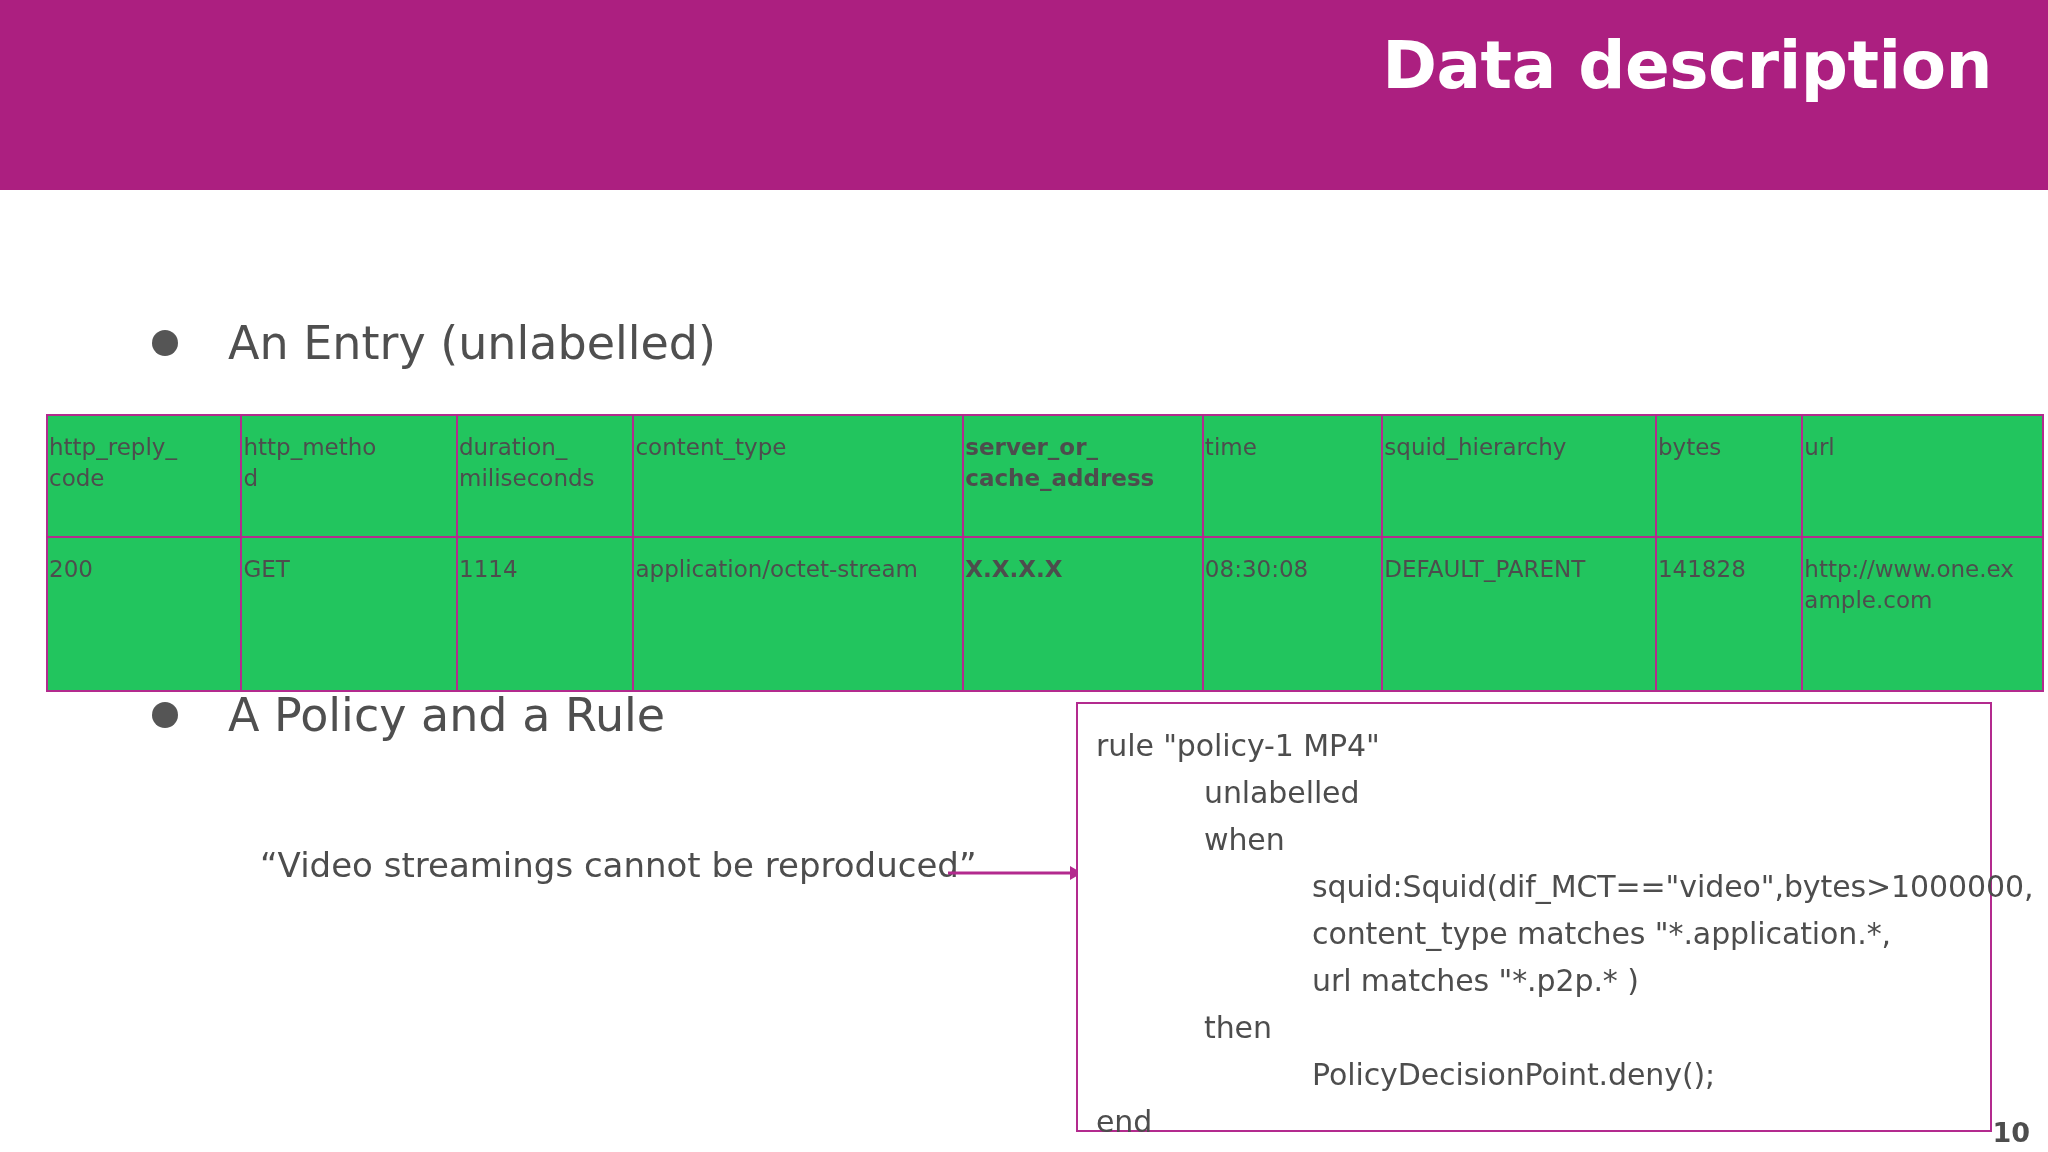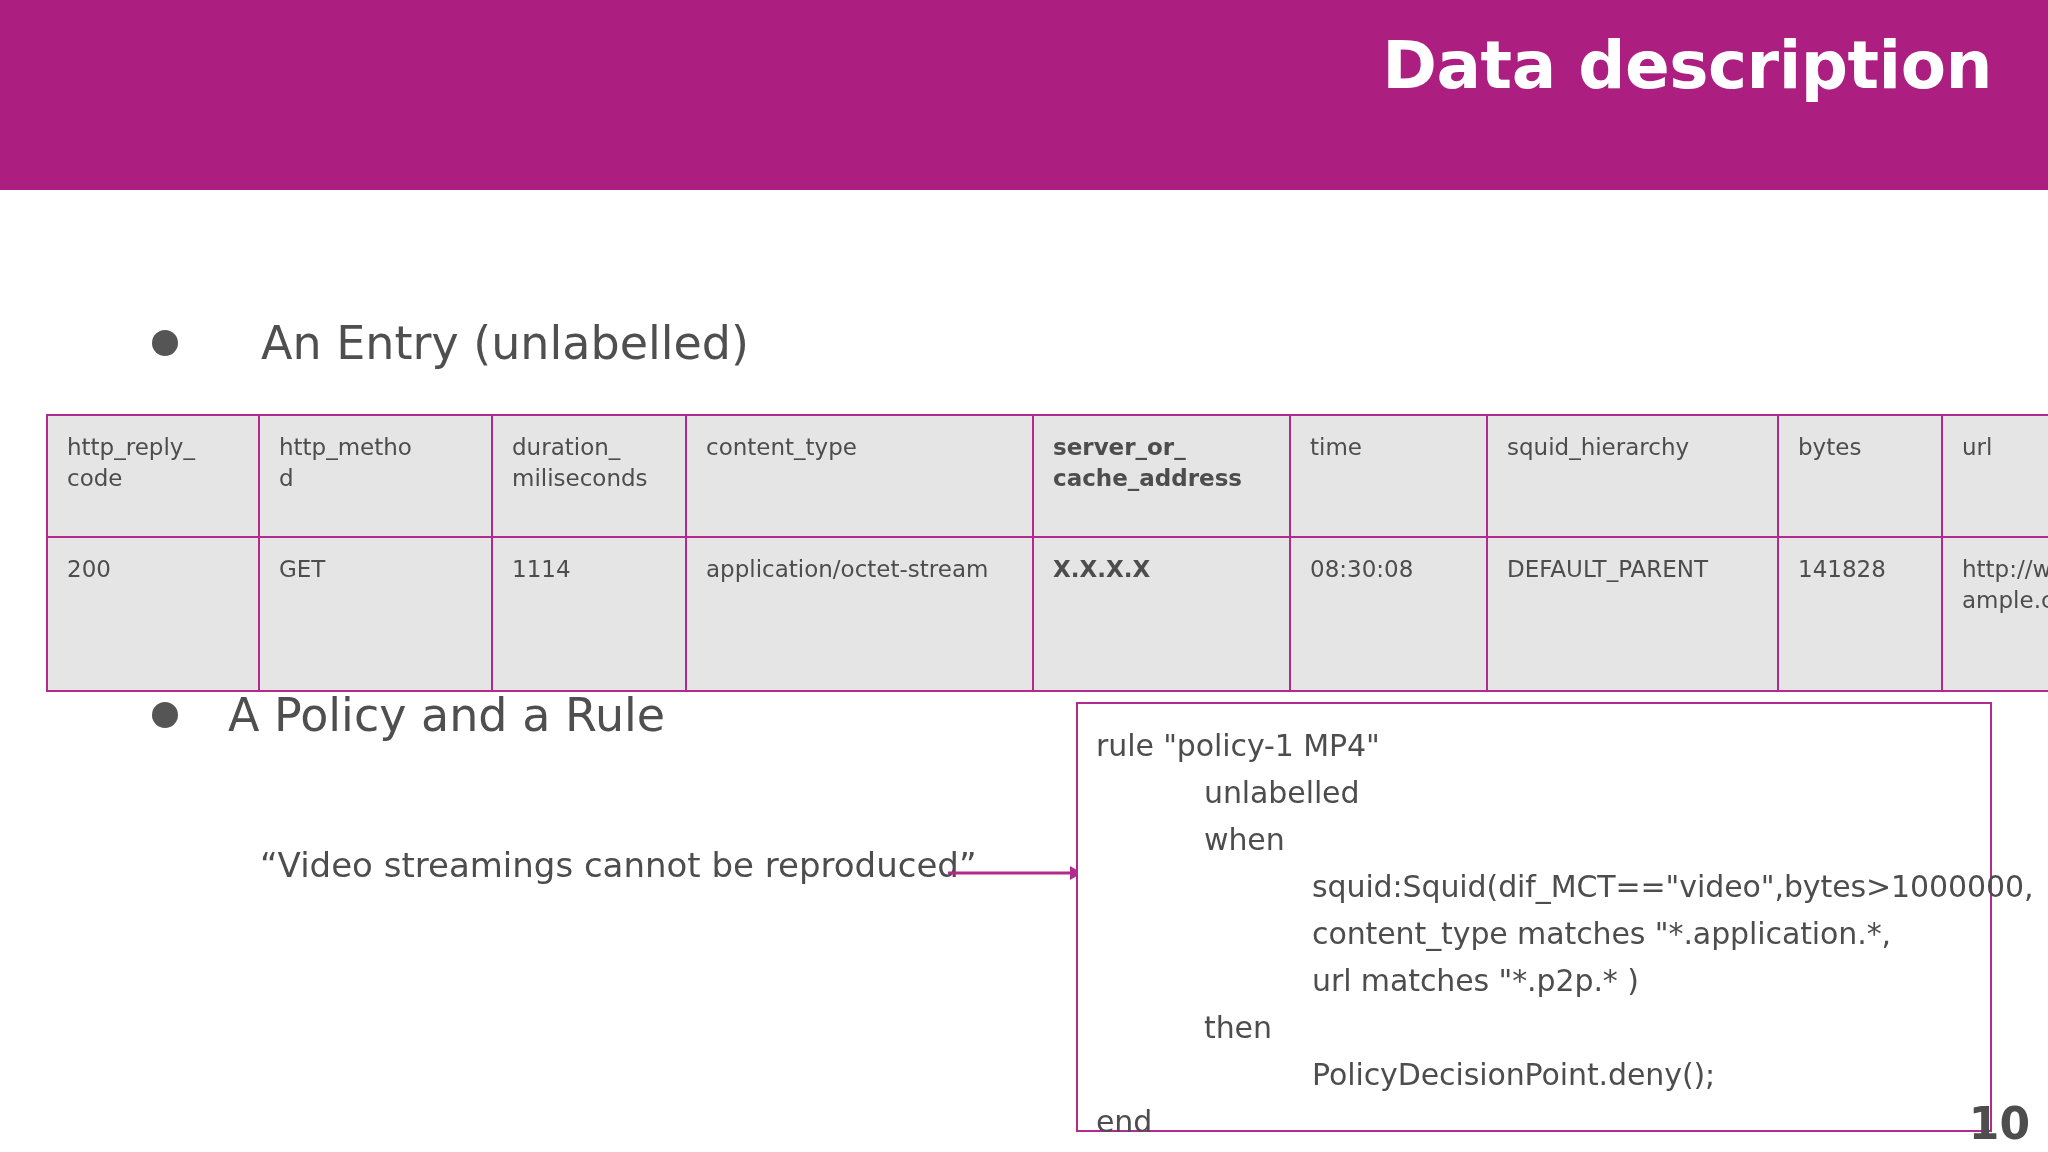--- a/index.html
+++ b/index.html
@@ -59,41 +59,41 @@
     background: #555555;
     flex: none;
     margin-right: 50px;
   }
   .bullet-text {
     font-size: 46px;
     color: #4f4f4f;
     white-space: nowrap;
     line-height: 1.1;
   }
-  #bullet-entry  { left: 152px; top: 318px; gap: 33px; }
+  #bullet-entry  { left: 152px; top: 318px; }
   #bullet-policy { left: 152px; top: 690px; }
 
   
   .entry-table {
     position: absolute;
     left: 46px;
     top: 414px;
     width: 1998px;
     border-collapse: collapse;
     table-layout: fixed;
   }
   .entry-table td {
     border: 2px solid #b32a8e;
     vertical-align: top;
-    padding: 16px 16px 16px 19px;
+    padding: 16px 16px 16px 1px;
     font-size: 23px;
     line-height: 1.33;
     color: #4d4d4d;
     word-wrap: break-word;
-    background: #e5e5e5;
+    background: #22c55e;
   }
   .entry-table tr.header-row td { height: 88px; }
   .entry-table tr.data-row   td { height: 120px; }
 
   .col0 { width: 175px; }
   .col1 { width: 196px; }
   .col2 { width: 157px; }
   .col3 { width: 310px; }
   .col4 { width: 220px; font-weight: bold; }
   .col5 { width: 160px; }
@@ -141,21 +141,21 @@
   }
   .ind-0 { padding-left: 0px; }
   .ind-1 { padding-left: 108px; }
   .ind-2 { padding-left: 216px; }
 
   
   .page-number {
     position: absolute;
     right: 18px;
     bottom: 6px;
-    font-size: 44px;
+    font-size: 27px;
     font-weight: bold;
     color: #4d4d4d;
     line-height: 1;
     margin-left: 46px;
   }
 </style>
 </head>
 <body>
 
 

